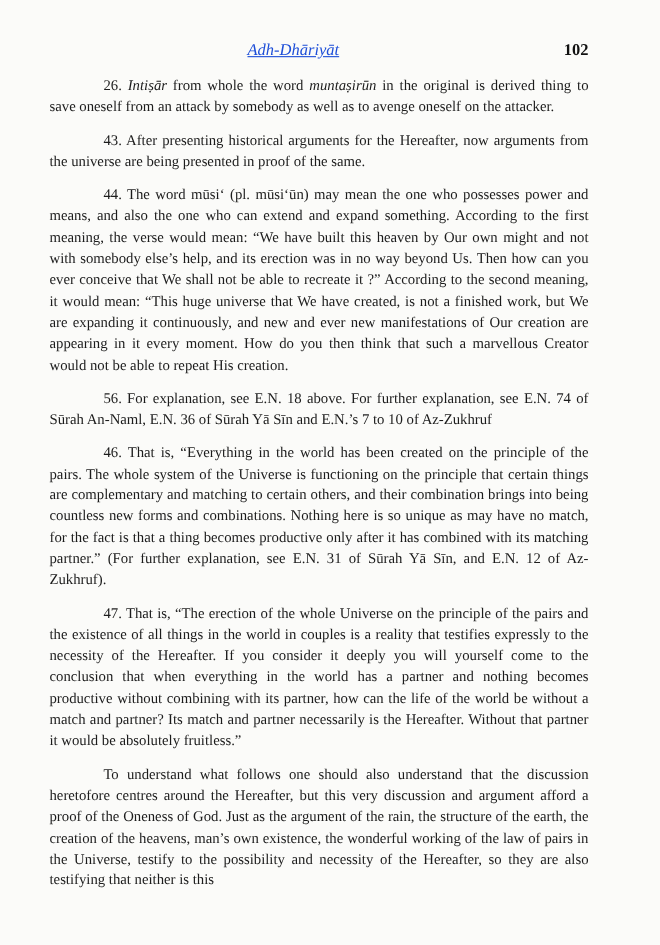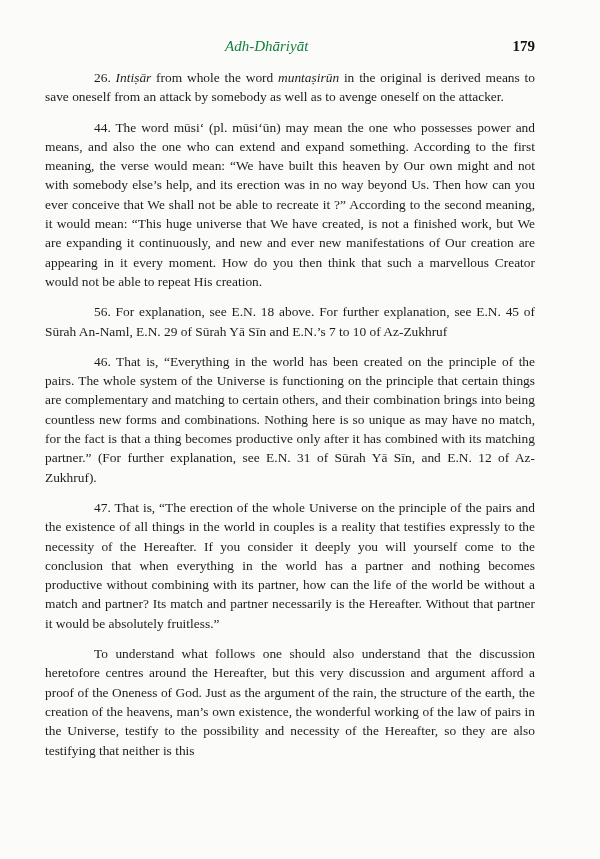--- a/index.html
+++ b/index.html
@@ -9,21 +9,21 @@
     font-family: "Liberation Serif", "DejaVu Serif", serif;
     color: #1c1c1c;
     position: relative;
   }
   .page { position: absolute; left: 45px; top: 0; width: 490px; }
   .header {
     position: absolute; top: 38px; left: 0; width: 490px; height: 20px;
   }
   .running-title {
     position: absolute; left: 180px; top: 0;
-    font-style: italic; font-size: 15px; color: #15803d;
+    font-style: italic; font-size: 15px; color: #1d4ed8; text-decoration: underline;
   }
   .page-number {
     position: absolute; right: 0; top: 0;
     font-size: 15px; font-weight: bold; color: #111;
   }
   .body-text {
     position: absolute; top: 68px; left: 0; width: 490px;
     font-size: 13.4px; line-height: 19.3px; text-align: justify;
   }
   .para { margin: 0 0 11px 0; text-indent: 49px; }
@@ -32,30 +32,31 @@
     position: absolute; top: 832px; right: 65px;
     font-style: italic; font-size: 13px; color: #333; margin-top: 32px;
   }
 </style>
 </head>
 <body>
 
 <div class="page">
   <div class="header">
     <span class="running-title">Adh-Dhāriyāt</span>
-    <span class="page-number">179</span>
+    <span class="page-number">102</span>
   </div>
 
   <div class="body-text">
-    <p class="para"><span>26.</span> <em>Intiṣār</em><span> from whole the word </span><em>muntaṣirūn</em><span> in the original is derived means to save oneself from an attack by somebody as well as to avenge oneself on the attacker.</span></p>
+    <p class="para"><span>26.</span> <em>Intiṣār</em><span> from whole the word </span><em>muntaṣirūn</em><span> in the original is derived thing to save oneself from an attack by somebody as well as to avenge oneself on the attacker.</span></p>
 
+    <p class="para"><span>43.</span><span> After presenting historical arguments for the Hereafter, now arguments from the universe are being presented in proof of the same.</span></p>
 
     <p class="para"><span>44.</span><span> The word mūsi‘ (pl. mūsi‘ūn) may mean the one who possesses power and means, and also the one who can extend and expand something. According to the first meaning, the verse would mean: “We have built this heaven by Our own might and not with somebody else’s help, and its erection was in no way beyond Us. Then how can you ever conceive that We shall not be able to recreate it ?” According to the second meaning, it would mean: “This huge universe that We have created, is not a finished work, but We are expanding it continuously, and new and ever new manifestations of Our creation are appearing in it every moment. How do you then think that such a marvellous Creator would not be able to repeat His creation.</span></p>
 
-    <p class="para"><span>56.</span><span> For explanation, see E.N. 18 above. For further explanation, see E.N. 45 of Sūrah An-Naml, E.N. 29 of Sūrah Yā Sīn and E.N.’s 7 to 10 of Az-Zukhruf</span></p>
+    <p class="para"><span>56.</span><span> For explanation, see E.N. 18 above. For further explanation, see E.N. 74 of Sūrah An-Naml, E.N. 36 of Sūrah Yā Sīn and E.N.’s 7 to 10 of Az-Zukhruf</span></p>
 
     <p class="para"><span>46.</span><span> That is, “Everything in the world has been created on the principle of the pairs. The whole system of the Universe is functioning on the principle that certain things are complementary and matching to certain others, and their combination brings into being countless new forms and combinations. Nothing here is so unique as may have no match, for the fact is that a thing becomes productive only after it has combined with its matching partner.” (For further explanation, see E.N. 31 of Sūrah Yā Sīn, and E.N. 12 of Az-Zukhruf).</span></p>
 
     <p class="para"><span>47.</span><span> That is, “The erection of the whole Universe on the principle of the pairs and the existence of all things in the world in couples is a reality that testifies expressly to the necessity of the Hereafter. If you consider it deeply you will yourself come to the conclusion that when everything in the world has a partner and nothing becomes productive without combining with its partner, how can the life of the world be without a match and partner? Its match and partner necessarily is the Hereafter. Without that partner it would be absolutely fruitless.”</span></p>
 
     <p class="para">To understand what follows one should also understand that the discussion heretofore centres around the Hereafter, but this very discussion and argument afford a proof of the Oneness of God. Just as the argument of the rain, the structure of the earth, the creation of the heavens, man’s own existence, the wonderful working of the law of pairs in the Universe, testify to the possibility and necessity of the Hereafter, so they are also testifying that neither is this</p>
   </div>
 </div>
 
 <div class="contd">[Contd on p. 158</div>

